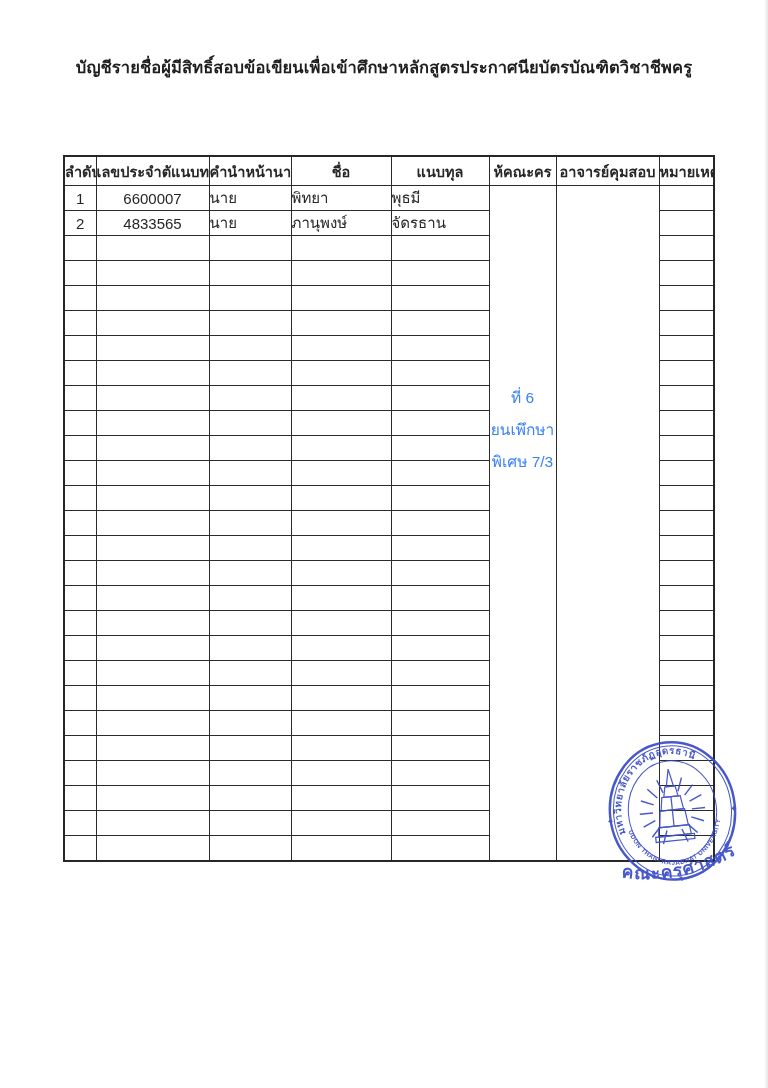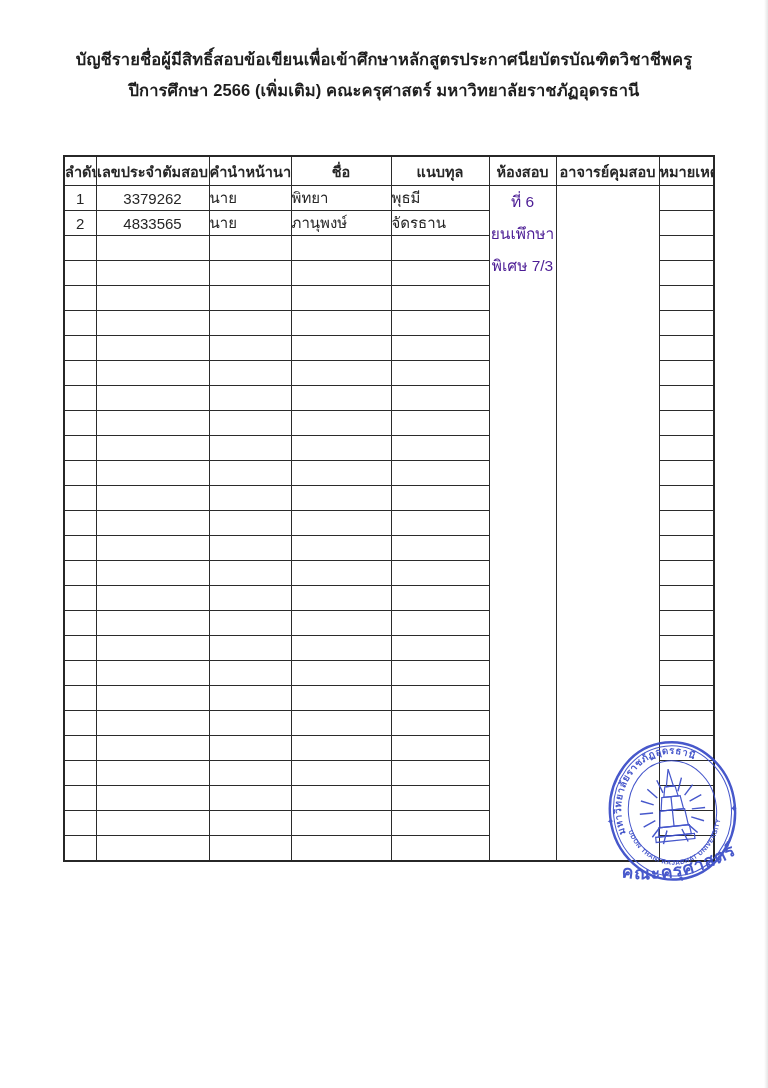--- a/index.html
+++ b/index.html
@@ -18,21 +18,21 @@
   }
 
   
   .doc-title{
     position:absolute;top:44px;left:0;width:100%;
     text-align:center;
     font-size:16.5px;font-weight:600;line-height:31px;
     color:#1e1e1e;
     letter-spacing:.1px;
   }
-  .doc-title div{white-space:nowrap;}
+  .doc-title div{white-space:nowrap;margin-top:8px;}
 
   
   table.roster{
     position:absolute;left:63px;top:155px;
     width:650px;
     border-collapse:collapse;table-layout:fixed;
     border:2px solid #272727;
   }
   table.roster th,table.roster td{
     border:1px solid #2b2b2b;
@@ -45,70 +45,69 @@
     height:28px;
     font-weight:600;
     font-size:14.5px;
     text-align:center;
     vertical-align:middle;
   }
   table.roster tbody tr{height:25px;}
   td.col-no,td.col-id{text-align:center;vertical-align:middle;}
   td.col-prefix,td.col-first,td.col-last{text-align:left;padding-left:6px;vertical-align:middle;}
   td.room-cell{vertical-align:top;text-align:center;}
-  .room-text{line-height:32px;font-size:15.5px;color:#4c1d95;}
+  .room-text{margin-top:196px;line-height:32px;font-size:15.5px;color:#3b82f6;}
   td.proctor-cell{vertical-align:top;}
 
   
   .stamp{
     position:absolute;left:592px;top:735px;
     width:162px;height:162px;
     transform:rotate(-6deg);
     opacity:.93;
     pointer-events:none;
   }
 </style>
 </head>
 <body>
 
 <div class="page">
   <div class="scan-edge"></div>
 
   <div class="doc-title">
     <div>บัญชีรายชื่อผู้มีสิทธิ์สอบข้อเขียนเพื่อเข้าศึกษาหลักสูตรประกาศนียบัตรบัณฑิตวิชาชีพครู</div>
-    <div>ปีการศึกษา 2566 (เพิ่มเติม) คณะครุศาสตร์ มหาวิทยาลัยราชภัฏอุดรธานี</div>
   </div>
 
   <table class="roster">
     <colgroup>
       <col style="width:32px">
         <col style="width:113px">
         <col style="width:82px">
       <col style="width:100px">
         <col style="width:98px">
         <col style="width:67px">
       <col style="width:103px">
         <col style="width:55px">
     </colgroup>
     <thead>
       <tr>
         <th>ลำดับ</th>
-        <th>เลขประจำตัมสอบ</th>
+        <th>เลขประจำตัแนบท</th>
         <th>คำนำหน้านาม</th>
         <th>ชื่อ</th>
         <th>แนบทุล</th>
-        <th>ห้องสอบ</th>
+        <th>ห้คณะคร</th>
         <th>อาจารย์คุมสอบ</th>
         <th>หมายเหตุ</th>
       </tr>
     </thead>
     <tbody>
         <tr>
           <td class="col-no">1</td>
-          <td class="col-id">3379262</td>
+          <td class="col-id">6600007</td>
           <td class="col-prefix">นาย</td>
           <td class="col-first">พิทยา</td>
           <td class="col-last">พุธมี</td>
           <td class="room-cell" rowspan="27">
             <div class="room-text">
               <div>ที่ 6</div>
               <div>ยนเพึกษา</div>
               <div>พิเศษ 7/3</div>
             </div>
           </td>

